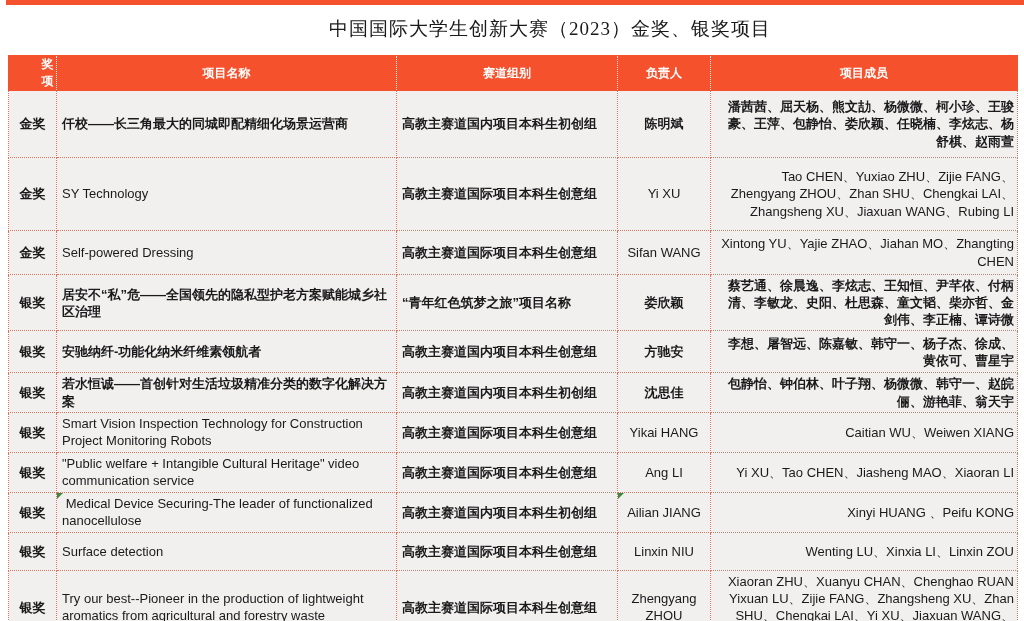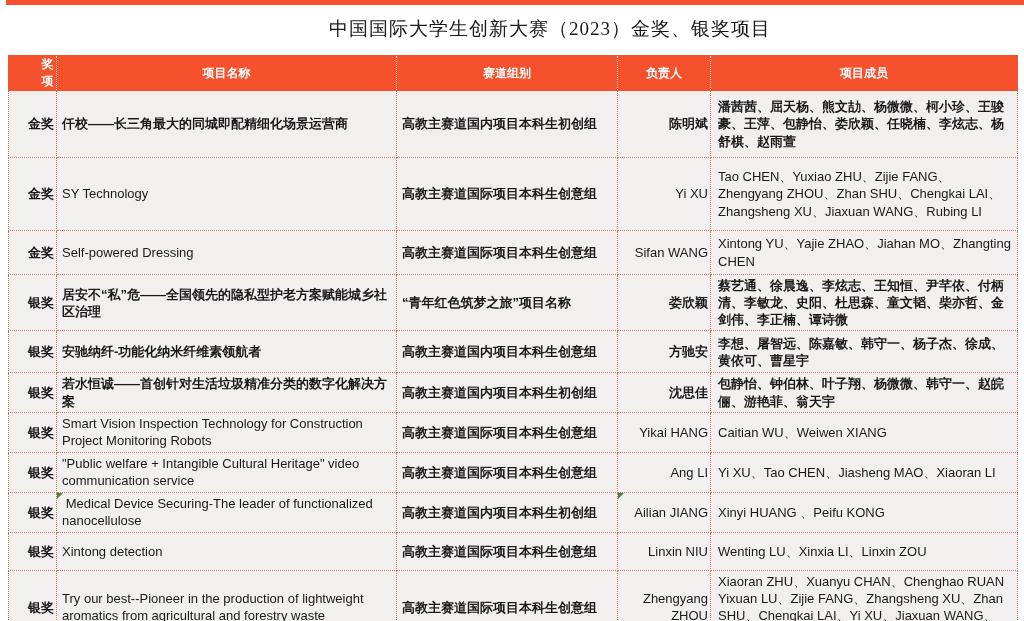--- a/index.html
+++ b/index.html
@@ -33,22 +33,22 @@
   }
   thead th:first-child{border-left:1px solid var(--accent);padding-left:32px;}
   thead th:last-child{border-right:1px solid var(--accent);}
   tbody td{
     background:var(--rowbg);
     border:1px dotted var(--border);
     font-size:13px;line-height:1.32;vertical-align:middle;
     padding:2px 3px 2px 5px;position:relative;
     white-space:pre-wrap;word-wrap:break-word;
   }
-  td.c-award,td.c-lead{text-align:right;padding-left:2px;padding-right:2px;}
-  td.c-members{padding-left:7px;}
+  td.c-award,td.c-lead{text-align:center;padding-left:2px;padding-right:2px;}
+  td.c-members{padding-left:7px;text-align:right;}
   .cn{font-weight:bold;}
   .flag{
     position:absolute;top:0;left:0;width:0;height:0;
     border-top:6px solid var(--marker);border-right:6px solid transparent;
   }
 </style>
 </head>
 <body>
 
 <div class="top-bar"></div>
@@ -139,21 +139,21 @@
   <tr style="height: 40px;">
     <td class="c-award"><span class="cn">银奖</span></td>
     <td class="c-name"><span> Medical Device Securing-The leader of functionalized nanocellulose</span><span class="flag"></span></td>
     <td class="c-track"><span class="cn">高教主赛道国内项目本科生初创组</span></td>
     <td class="c-lead"><span>Ailian JIANG</span><span class="flag"></span></td>
     <td class="c-members"><span>Xinyi HUANG 、Peifu KONG</span></td>
   </tr>
 
   <tr style="height: 38px;">
     <td class="c-award"><span class="cn">银奖</span></td>
-    <td class="c-name"><span>Xintong detection</span></td>
+    <td class="c-name"><span>Surface detection</span></td>
     <td class="c-track"><span class="cn">高教主赛道国际项目本科生创意组</span></td>
     <td class="c-lead"><span>Linxin NIU</span></td>
     <td class="c-members"><span>Wenting LU、Xinxia LI、Linxin ZOU</span></td>
   </tr>
 
   <tr style="height: 66px;">
     <td class="c-award"><span class="cn">银奖</span></td>
     <td class="c-name"><span>Try our best--Pioneer in the production of lightweight aromatics from agricultural and forestry waste</span></td>
     <td class="c-track"><span class="cn">高教主赛道国际项目本科生创意组</span></td>
     <td class="c-lead"><span>Zhengyang ZHOU</span></td>

